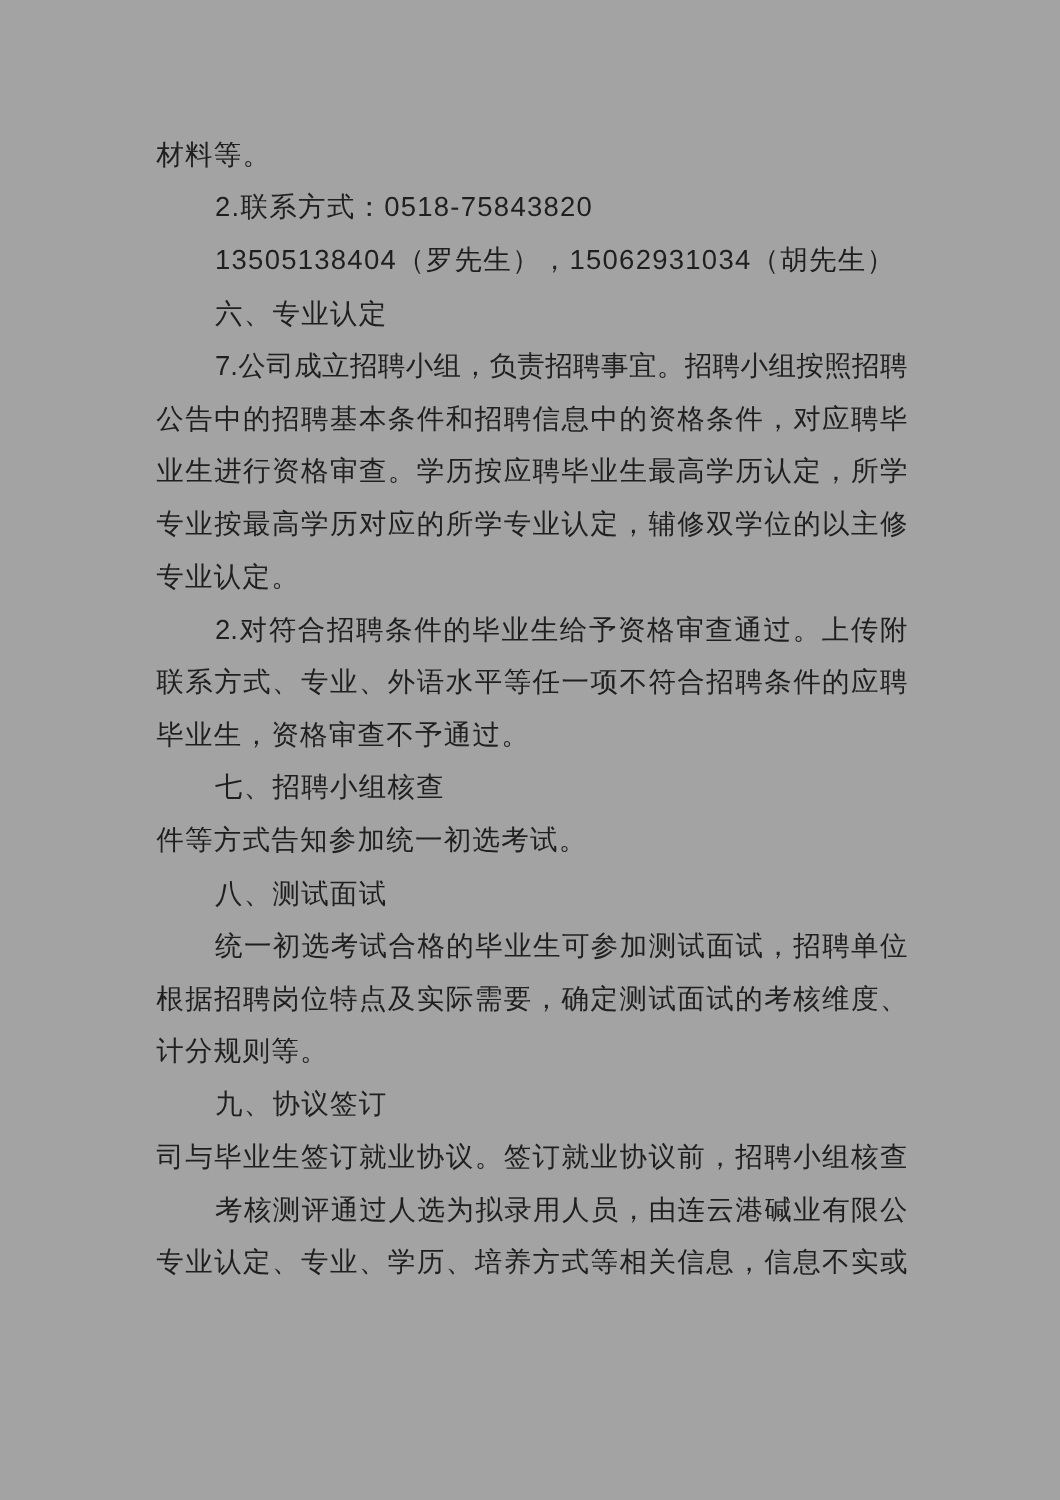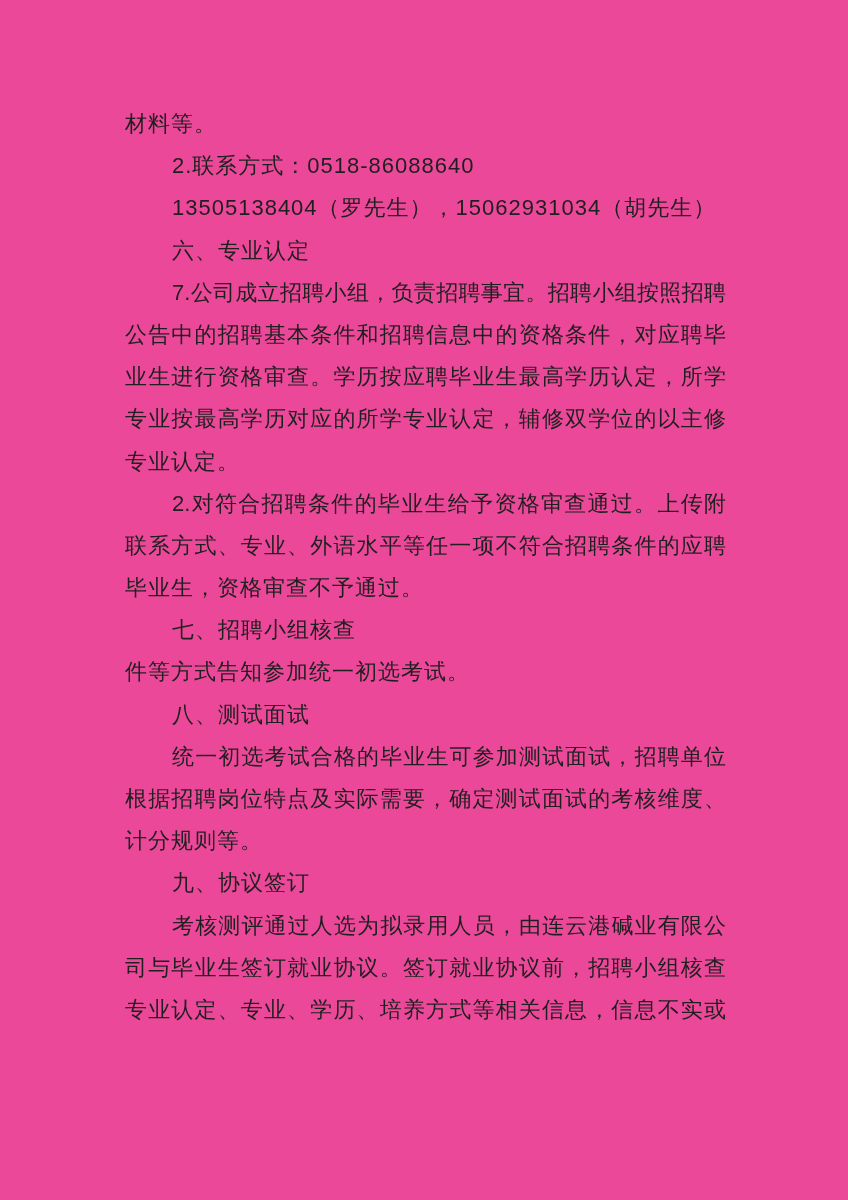--- a/index.html
+++ b/index.html
@@ -10,21 +10,21 @@
     width: 848px;
     height: 1200px;
     background: #ffffff;
     position: relative;
     overflow: hidden;
     font-family: "Liberation Sans", sans-serif;
   }
   .page {
     position: absolute;
     inset: 0;
-    background: #ec4899;
+    background: #a3a3a3;
   }
   .textblock {
     position: absolute;
     left: 125px;
     top: 103px;
     width: 601px;
     font-size: 22px;
     color: #1f1f1f;
     font-weight: 400;
   }
@@ -45,35 +45,35 @@
   .line:not(.fill) {
     letter-spacing: 1px;
   }
 </style>
 </head>
 <body>
 
 <main class="page">
   <section class="textblock">
       <div class="line">材料等。</div>
-      <div class="line indent">2.联系方式：0518-86088640</div>
+      <div class="line indent">2.联系方式：0518-75843820</div>
       <div class="line indent">13505138404（罗先生），15062931034（胡先生）</div>
       <div class="line indent">六、专业认定</div>
       <div class="line indent fill">7.公司成立招聘小组，负责招聘事宜。招聘小组按照招聘</div>
       <div class="line fill">公告中的招聘基本条件和招聘信息中的资格条件，对应聘毕</div>
       <div class="line fill">业生进行资格审查。学历按应聘毕业生最高学历认定，所学</div>
       <div class="line fill">专业按最高学历对应的所学专业认定，辅修双学位的以主修</div>
       <div class="line">专业认定。</div>
       <div class="line indent fill">2.对符合招聘条件的毕业生给予资格审查通过。上传附</div>
       <div class="line fill">联系方式、专业、外语水平等任一项不符合招聘条件的应聘</div>
       <div class="line">毕业生，资格审查不予通过。</div>
       <div class="line indent">七、招聘小组核查</div>
       <div class="line">件等方式告知参加统一初选考试。</div>
       <div class="line indent">八、测试面试</div>
       <div class="line indent fill">统一初选考试合格的毕业生可参加测试面试，招聘单位</div>
       <div class="line fill">根据招聘岗位特点及实际需要，确定测试面试的考核维度、</div>
       <div class="line">计分规则等。</div>
       <div class="line indent">九、协议签订</div>
+      <div class="line fill">司与毕业生签订就业协议。签订就业协议前，招聘小组核查</div>
       <div class="line indent fill">考核测评通过人选为拟录用人员，由连云港碱业有限公</div>
-      <div class="line fill">司与毕业生签订就业协议。签订就业协议前，招聘小组核查</div>
       <div class="line fill">专业认定、专业、学历、培养方式等相关信息，信息不实或</div>
     </section>
 </main>
 
 </body></html>

